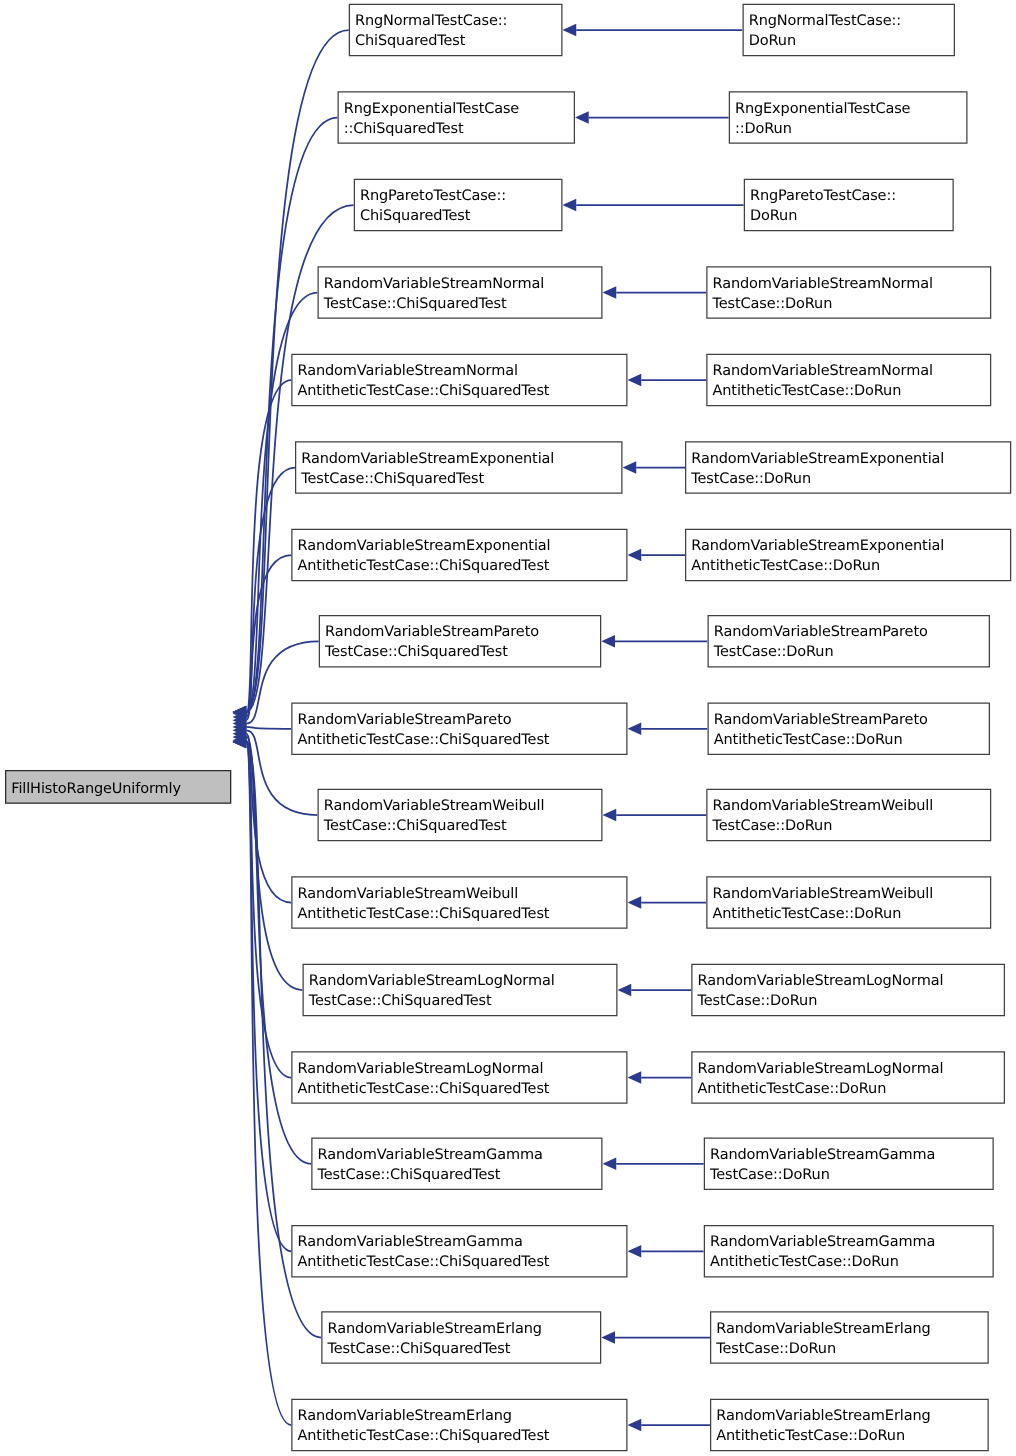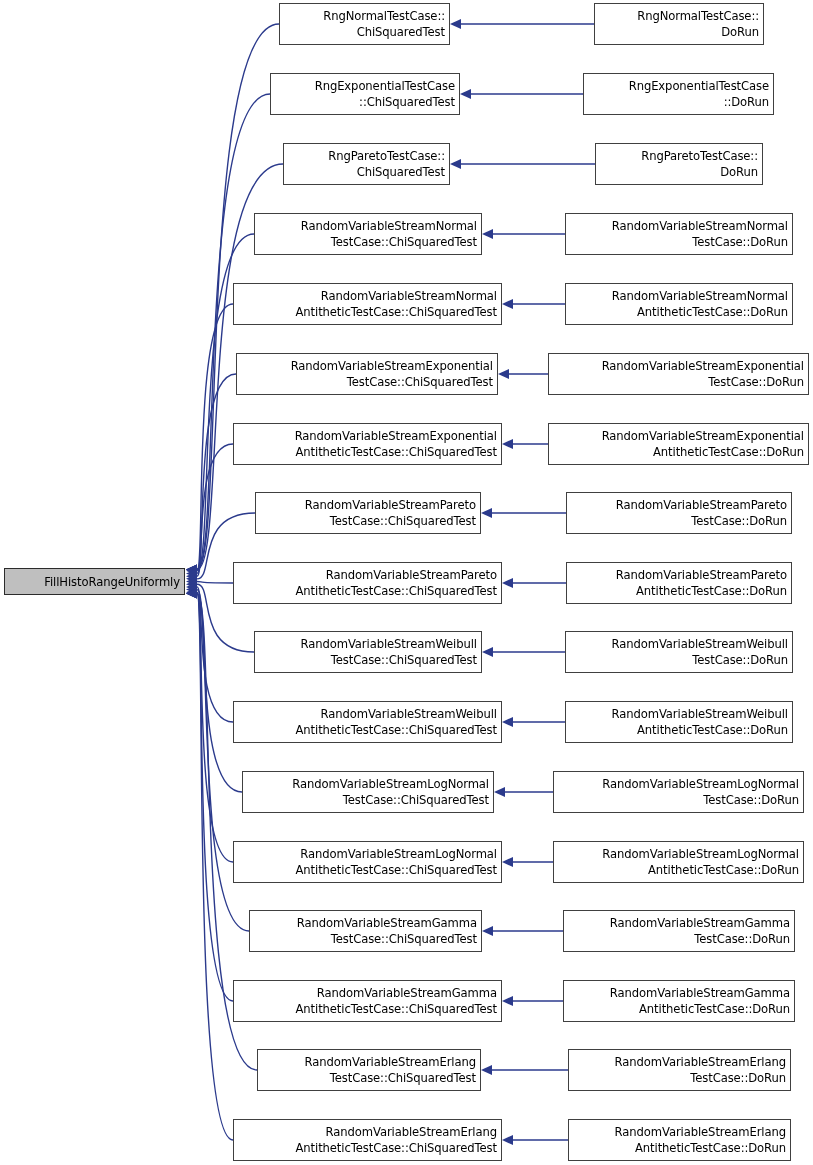--- a/index.html
+++ b/index.html
@@ -26,30 +26,31 @@
     pointer-events: none;
   }
   .node {
     position: absolute;
     box-sizing: border-box;
     border: 1px solid #404040;
     background: #ffffff;
     color: #000000;
     font-size: 11.6px;
     line-height: 16px;
-    text-align: right;
+    text-align: left;
     display: flex;
     align-items: center;
     justify-content: center;
     white-space: pre-line;
     letter-spacing: -0.1px;
   }
   .node.root {
     background: #bfbfbf;
     border: 1px solid #2b2b2b;
+    margin-top: 48px;
   }
   .node-label {
     display: block;
     width: 100%;
     padding: 0 4px;
     box-sizing: border-box;
   }
 </style>
 </head>
 <body>

